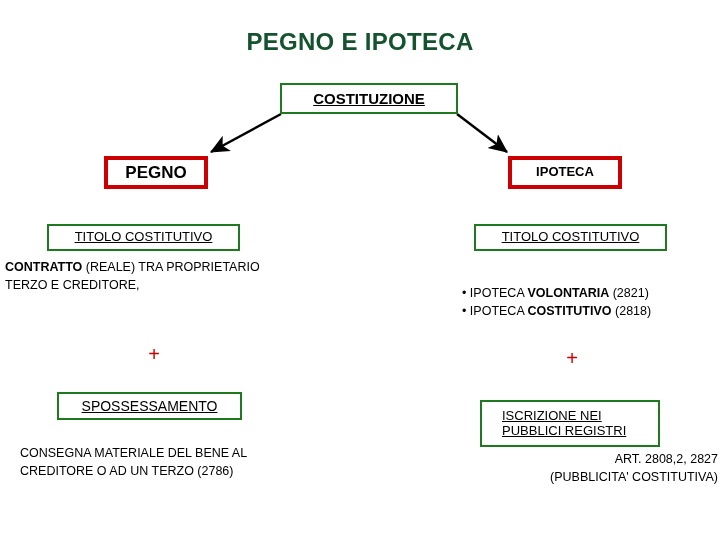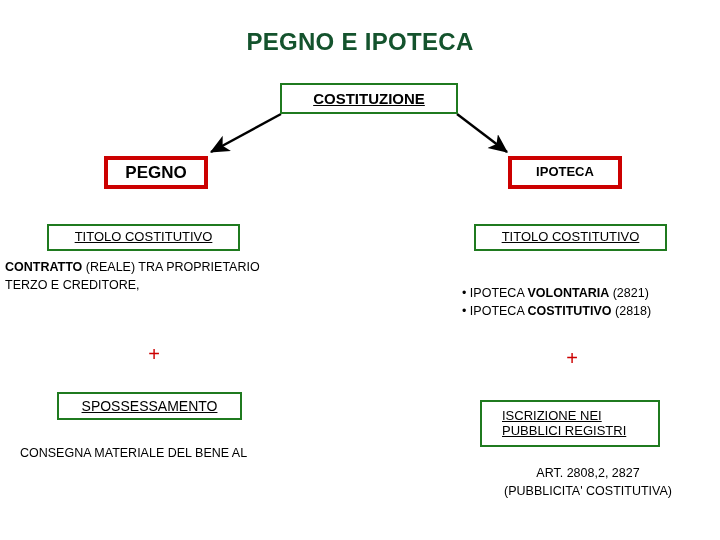--- a/index.html
+++ b/index.html
@@ -96,22 +96,22 @@
   #bullets-block {
     left: 430px; top: 284px; width: 270px;
     text-align: left;
     margin-left: 32px;
   }
   #consegna-block {
     left: 20px; top: 444px; width: 340px;
     text-align: left;
   }
   #art-block {
-    left: 458px; top: 464px; width: 260px;
-    text-align: center;
+    left: 458px; top: 450px; width: 260px;
+    text-align: right;
   }
   .bold { font-weight: bold; }
 
   
   .plus {
     font-size: 20px;
     color: #cc0000;
     font-weight: normal;
     line-height: 1;
   }
@@ -151,20 +151,21 @@
     <div><span class="bold">CONTRATTO</span><span> (REALE) TRA PROPRIETARIO</span></div>
     <div>TERZO E CREDITORE,</div>
   </div>
 
   <div class="abs plus" id="plus-left">+</div>
 
   <div class="abs box box-green" id="spossessamento">SPOSSESSAMENTO</div>
 
   <div class="abs textblock" id="consegna-block">
     <div>CONSEGNA MATERIALE DEL BENE AL</div>
+    <div>CREDITORE O AD UN TERZO (2786)</div>
   </div>
 
   <div class="abs box box-red" id="ipoteca">IPOTECA</div>
 
   <div class="abs box box-green" id="titolo-right">TITOLO COSTITUTIVO</div>
 
   <div class="abs textblock" id="bullets-block">
     <div><span>• </span><span>IPOTECA </span><span class="bold">VOLONTARIA</span><span> (2821)</span></div>
     <div><span>• </span><span>IPOTECA </span><span class="bold">COSTITUTIVO</span><span> (2818)</span></div>
   </div>

